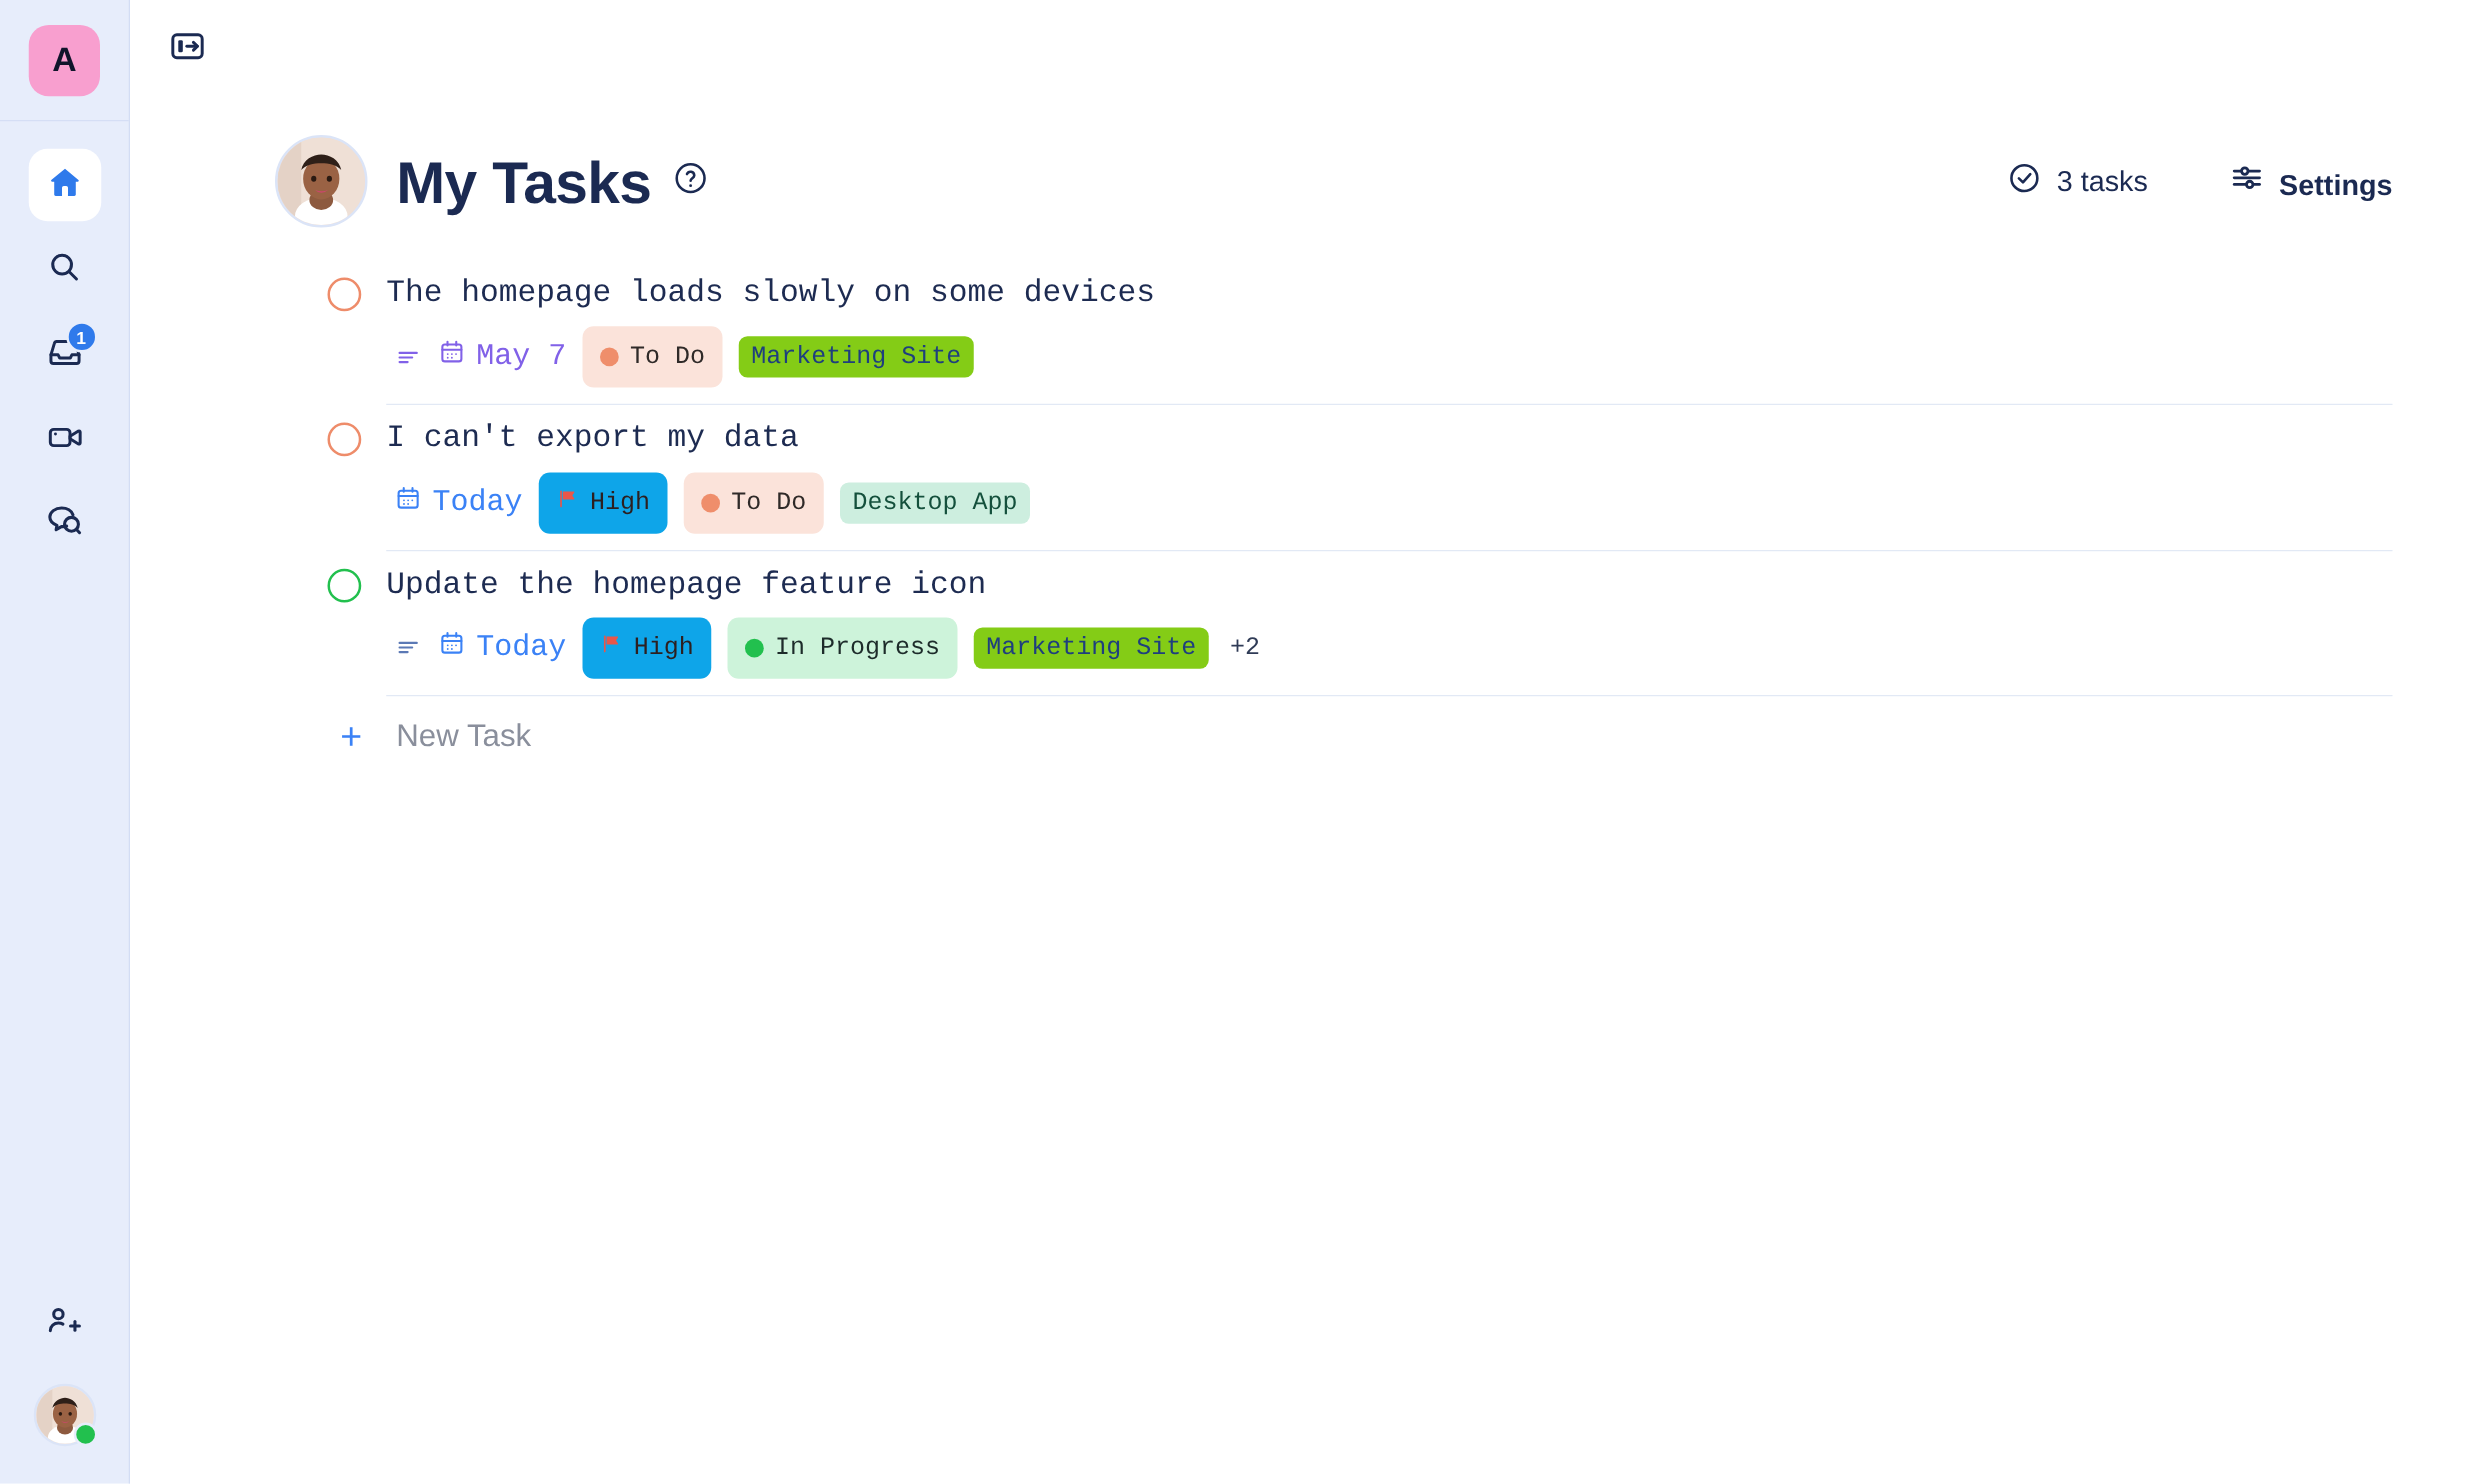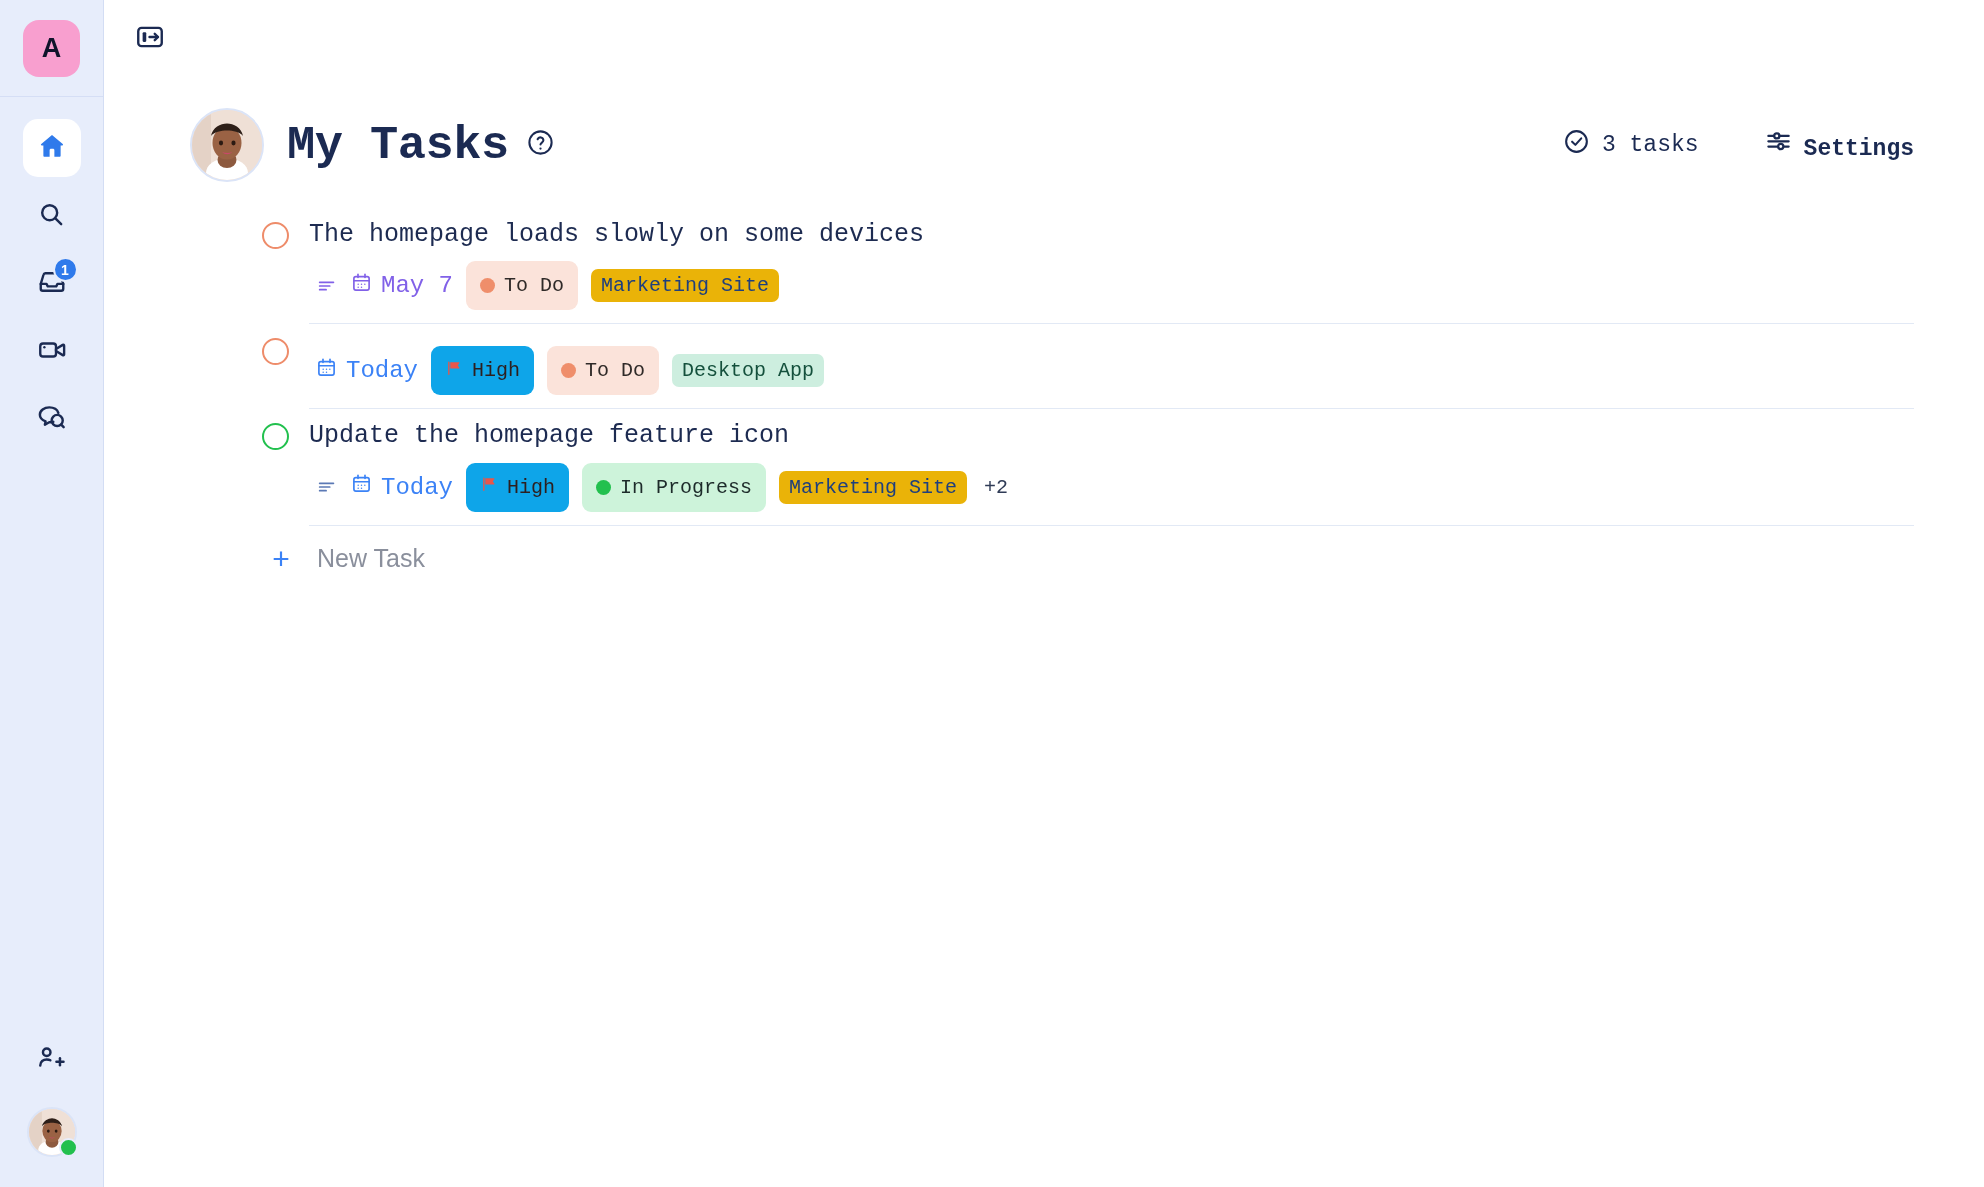--- a/index.html
+++ b/index.html
@@ -63,21 +63,21 @@
     background: #22c04e; border: 2.5px solid #e7edfb;
   }
 
   
   .main { flex: 1 1 auto; background: #fff; position: relative; }
   .topbar { height: 78px; display: flex; align-items: center; padding-left: 28px; }
   .collapse-btn { width: 36px; height: 36px; display:flex; align-items:center; justify-content:center; cursor: pointer; }
 
   .page-head {
     display: flex; align-items: center;
-    padding: 0 70px 0 86px; height: 90px; margin-top: 22px; font-family: Liberation Mono, monospace;
+    padding: 0 70px 0 116px; height: 90px; margin-top: 22px;
   }
   .head-avatar {
     width: 74px; height: 74px; border-radius: 50%;
     overflow: hidden; border: 2px solid #dbe4f7; flex: 0 0 74px;
     background: #f3ded2;
   }
   .page-title {
     font-size: 47px; font-weight: 700; color: #1b2a52;
     margin-left: 23px; letter-spacing: -0.5px; white-space: nowrap;
   }
@@ -112,21 +112,21 @@
   .pill .dot { width: 15px; height: 15px; border-radius: 50%; display:inline-block; }
   .pill-todo { background: #fbe3da; color: #2f2a28; }
   .pill-todo .dot { background: #ef8e6b; }
   .pill-prog { background: #cdf3da; color: #1d2b2a; }
   .pill-prog .dot { background: #22c04e; }
   .pill-high { background: #0ea5e9; color: #2d1f1f; justify-content: center; }
   .tag {
     display: inline-flex; align-items: center; height: 33px;
     padding: 0 10px; border-radius: 7px; font-size: 20px; white-space: nowrap; cursor: pointer;
   }
-  .tag-blue { background: #eab308; color: #1e3f7e; }
+  .tag-blue { background: #84cc16; color: #1e3f7e; }
   .tag-green { background: #cdeedf; color: #14503c; }
   .plus-more { font-size: 20px; color: #2f3b56; margin-left: 4px; }
 
   .new-task-row { padding: 0 70px 0 205px; }
   .new-task-row .inner { display: flex; align-items: center; gap: 24px; padding: 18px 0 20px 0; cursor: pointer; }
   .new-plus { color: #3b82f6; font-size: 30px; line-height: 1; margin-left: -40px; width: 24px; text-align:center; font-weight: 400; }
   .new-label { font-size: 25px; color: #8a8f9c; }
 </style>
 </head>
 <body>
@@ -327,20 +327,21 @@
               <span>To Do</span>
             </span>
             <span class="tag tag-blue">Marketing Site</span>
           </div>
         </div>
       </div>
 
       <div class="task-row">
         <div class="inner">
           <span class="check"></span>
+          <div class="task-title">I can't export my data</div>
           <div class="meta">
             <span class="date blue">
               <span>
                 <svg width="21" height="21" viewBox="0 0 24 24" fill="none" stroke="#3b82f6" stroke-width="1.9" stroke-linecap="round" stroke-linejoin="round">
                   <rect x="3.3" y="5.2" width="17.4" height="15.5" rx="2.3"></rect>
                   <line x1="3.3" y1="10" x2="20.7" y2="10"></line>
                   <line x1="8" y1="2.8" x2="8" y2="6.2"></line>
                   <line x1="16" y1="2.8" x2="16" y2="6.2"></line>
                   <circle cx="8.2" cy="14" r="0.85" fill="#3b82f6" stroke="none"></circle>
                   <circle cx="12" cy="14" r="0.85" fill="#3b82f6" stroke="none"></circle>

